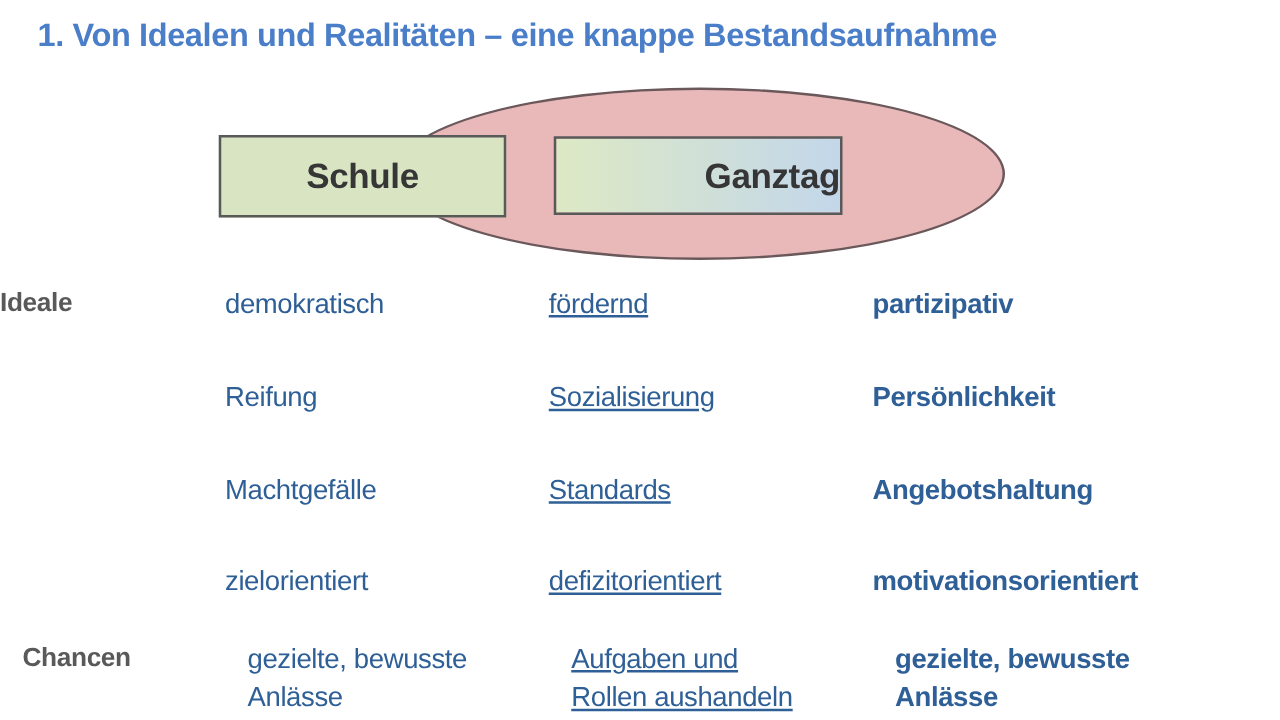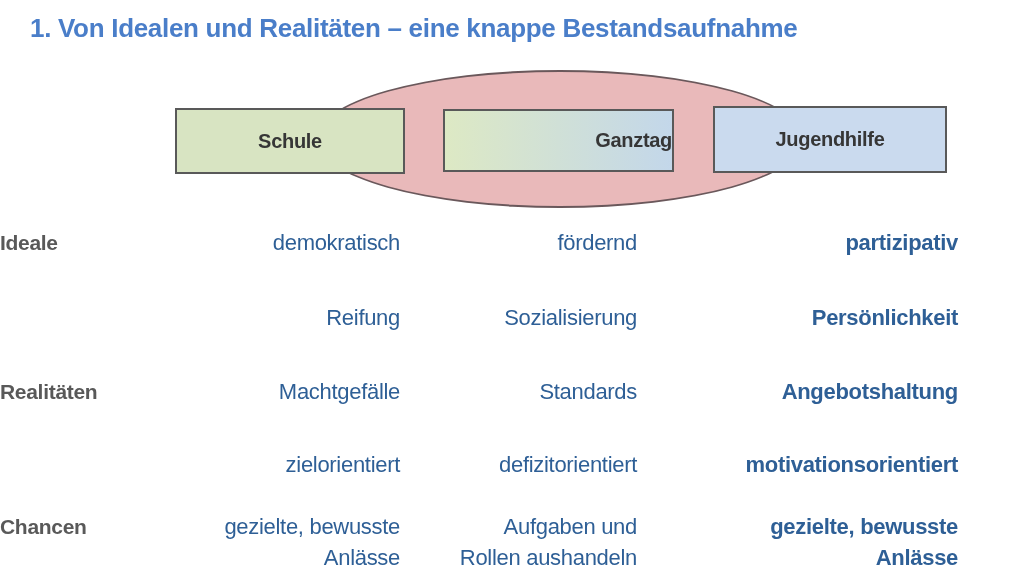--- a/index.html
+++ b/index.html
@@ -44,21 +44,21 @@
     border-radius:50%;
     z-index:1;
   }
   .box{
     position:absolute;
     z-index:2;
     border:2px solid var(--box-border);
     display:flex;
     align-items:center;
     justify-content:center;
-    font-size:20px;
+    font-size:28px;
     font-weight:bold;
     color:var(--box-text);
   }
   .box-schule{
     left:175px;top:108px;width:226px;height:62px;
     background:var(--schule-fill);
   }
   .box-ganztag{
     left:443px;top:109px;width:227px;height:59px;
     background:linear-gradient(to right, var(--ganztag-left), var(--ganztag-right));
@@ -71,56 +71,52 @@
   .rowlabel{
     position:absolute;
     left:0;width:163px;
     font-size:21px;
     font-weight:bold;
     color:var(--label-gray);
     line-height:31px;
   }
   .cell{
     position:absolute;
-    text-align:right;
+    text-align:left;
     font-size:22px;
     color:var(--body-blue);
     line-height:31px;
     white-space:pre-line;
   }
   .col1{left:180px;width:220px;}
-  .col2{left:413px;width:224px;}
+  .col2{left:439px;width:224px;text-decoration:underline;}
   .col3{left:698px;width:260px;font-weight:bold;}
   .r1{top:227px;}
   .r2{top:302px;}
   .r3{top:376px;}
   .r4{top:449px;}
-  .r5{top:511px;}
+  .r5{top:511px;padding-left:18px;}
 </style>
 </head>
 <body>
 
 <div class="slide">
 
   <h1 class="title">1. Von Idealen und Realitäten – eine knappe Bestandsaufnahme</h1>
 
   <div class="ellipse"></div>
 
   <div class="box box-schule">
     <span>Schule</span>
   </div>
   <div class="box box-ganztag">
     <span>Ganztag</span>
   </div>
-  <div class="box box-jugendhilfe">
-    <span>Jugendhilfe</span>
-  </div>
 
   <div class="rowlabel r1">Ideale</div>
-  <div class="rowlabel r3">Realitäten</div>
   <div class="rowlabel r5">Chancen</div>
 
   <div class="cell col1 r1">demokratisch</div>
   <div class="cell col2 r1">fördernd</div>
   <div class="cell col3 r1">partizipativ</div>
 
   <div class="cell col1 r2">Reifung</div>
   <div class="cell col2 r2">Sozialisierung</div>
   <div class="cell col3 r2">Persönlichkeit</div>
 

